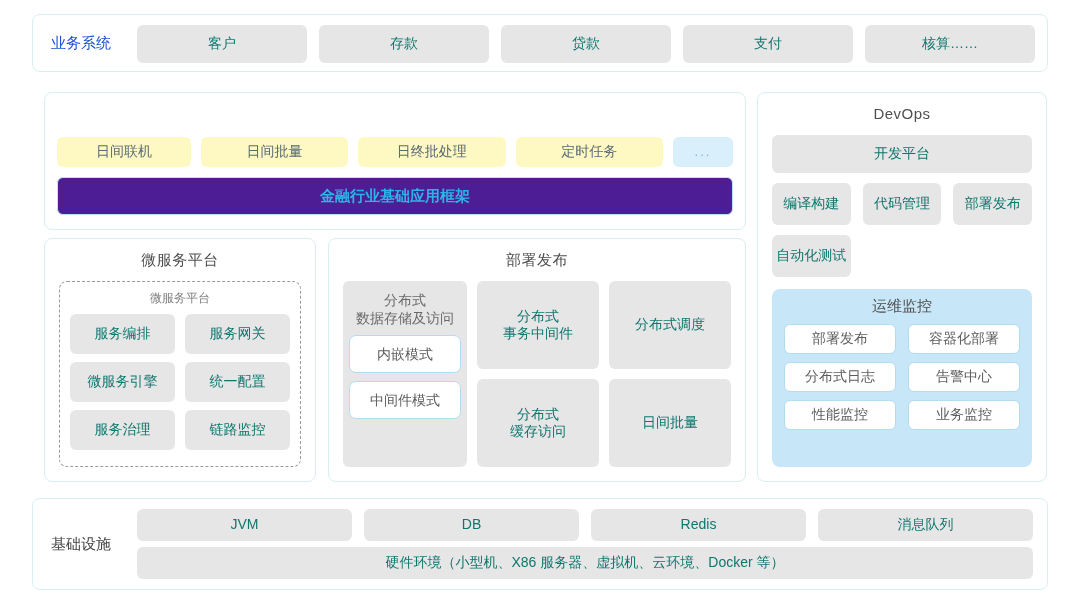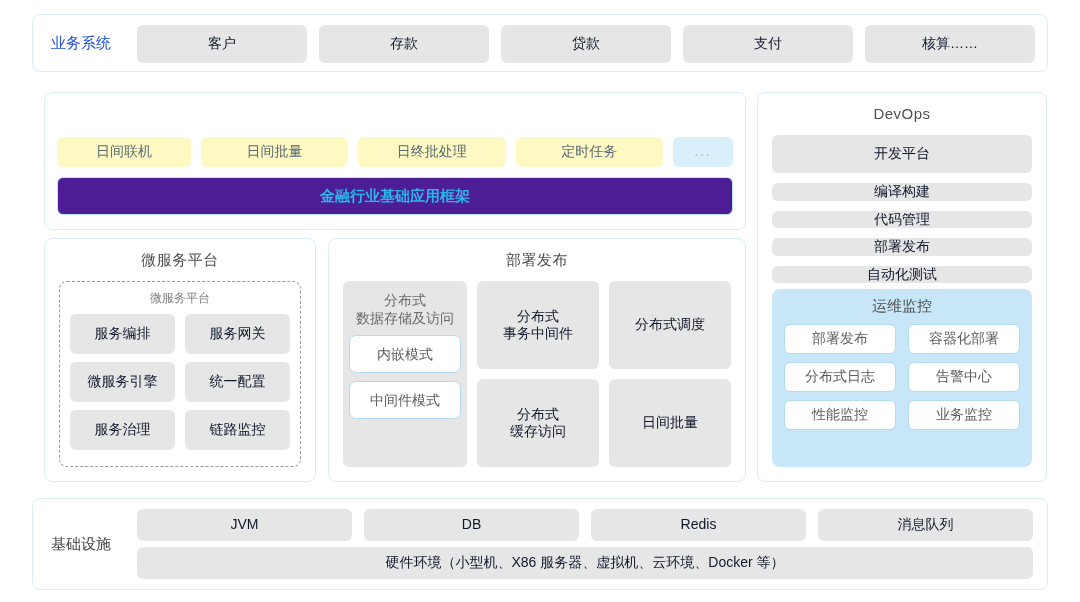--- a/index.html
+++ b/index.html
@@ -40,21 +40,21 @@
   
   .chip {
     box-sizing: border-box;
     background: #e6e6e6;
     border-radius: 6px;
     display: flex;
     align-items: center;
     justify-content: center;
     text-align: center;
     font-size: 14px;
-    color: #0f172a;
+    color: #0f766e;
     line-height: 1.25;
   }
   .chip.blue {
     background: #fef9c3;
     color: #5a6b74;
   }
   .chip.blue-faint {
     background: #d9effb;
     color: #7fb8d6;
     font-size: 13px;
@@ -154,21 +154,21 @@
   #dist-right .chip { height: 100%; }
 
   
   #devops-panel { left: 757px; top: 92px; width: 290px; height: 390px; }
   #devops-title { margin-top: 12px; }
   #devops-plat {
     position: absolute; left: 14px; top: 42px; right: 14px; height: 38px;
   }
   .devops-grid {
     position: absolute; left: 14px; top: 90px; right: 14px; height: 94px;
-    display: grid; grid-template-columns: 1fr; grid-template-rows: 1fr 1fr;
+    display: grid; grid-template-columns: 1fr 1fr 1fr; grid-template-rows: 1fr 1fr;
     gap: 10px 12px;
   }
   #monitor-box {
     position: absolute; left: 14px; top: 196px; right: 14px; bottom: 14px;
     box-sizing: border-box;
     background: #c7e6f7; border-radius: 8px;
     padding: 8px 12px 12px 12px;
   }
   #monitor-title {
     text-align: center; font-size: 15px; color: #4f4f4f; margin-bottom: 8px;

